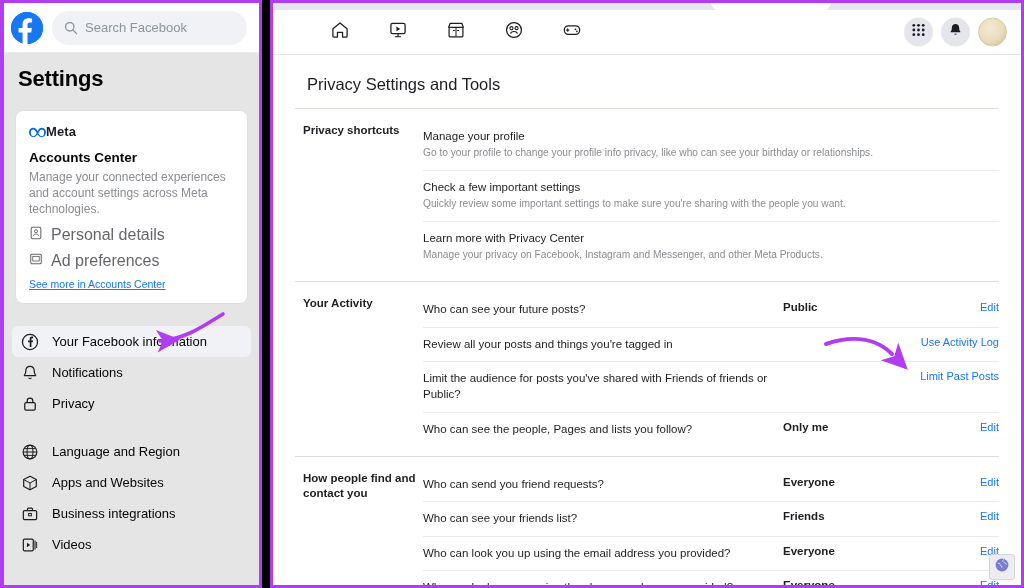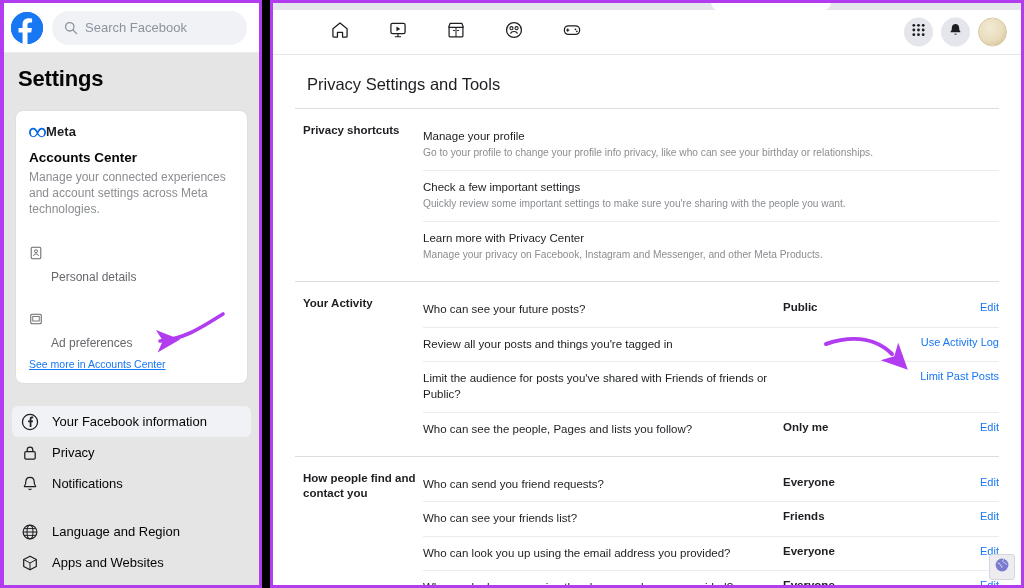--- a/index.html
+++ b/index.html
@@ -43,21 +43,21 @@
 
   .ac-card {
     margin: 18px 11px 0 11px; border: 1px solid #dddfe2; border-radius: 8px;
     padding: 13px 13px 13px 13px; background: #fff;
   }
   .meta-row { display: flex; align-items: flex-start; margin-bottom: 8px; }
   .meta-word { font-size: 13px; font-weight: 600; color: #1c1e21; letter-spacing: 0.1px; }
   .ac-title { font-size: 13.5px; font-weight: bold; color: #050505; margin-bottom: 4px; }
   .ac-desc { font-size: 12px; color: #8a8d91; line-height: 1.34; margin-bottom: 9px; }
   .ac-item { display: flex; align-items: center; gap: 8px; margin-bottom: 8px; }
-  .ac-item-label { font-size: 12px; color: #65676b; margin-top: 44px; }
+  .ac-item-label { font-size: 16px; color: #65676b; }
   .ac-link { font-size: 10.5px; color: #1877f2; margin-top: 4px; display: block; }
 
   .nav-list { margin-top: 22px; padding: 0 8px; }
   .nav-item {
     display: flex; align-items: center; gap: 13px;
     height: 31px; padding: 0 8px; border-radius: 6px;
     font-size: 13px; color: #050505;
   }
   .nav-item.active { background: #f0f2f5; }
   .nav-ico { width: 19px; height: 19px; flex: 0 0 auto; display:flex; align-items:center; justify-content:center; }
@@ -210,35 +210,35 @@
               <circle cx="10" cy="10" r="8.4" fill="none" stroke="#1c1e21" stroke-width="1.4"></circle>
               <path d="M11.6 10.3h1.5l.3-2.1h-1.8V6.9c0-.6.2-1 1.1-1h.8V4.1s-.7-.1-1.4-.1c-1.5 0-2.4.9-2.4 2.5v1.7H7.9v2.1h1.8v5.3h1.9v-5.3z" fill="#1c1e21"></path>
             </svg>
           </span>
           <span>Your Facebook information</span>
         </div>
 
         <div class="nav-item">
           <span class="nav-ico">
             <svg width="18" height="18" viewBox="0 0 20 20">
+              <path d="M10 2.6c-2.7 0-4.6 2-4.6 4.6 0 3.2-1 4.4-1.6 5.1-.2.2 0 .6.3.6h11.8c.3 0 .5-.4.3-.6-.6-.7-1.6-1.9-1.6-5.1 0-2.6-1.9-4.6-4.6-4.6z" fill="none" stroke="#1c1e21" stroke-width="1.35"></path>
+              <path d="M8.4 15.2a1.7 1.7 0 003.2 0" fill="none" stroke="#1c1e21" stroke-width="1.2"></path>
+            </svg>
+          </span>
+          <span>Notifications</span>
+        </div>
+
+        <div class="nav-item">
+          <span class="nav-ico">
+            <svg width="18" height="18" viewBox="0 0 20 20">
               <rect x="4.2" y="8.6" width="11.6" height="8.2" rx="1.4" fill="none" stroke="#1c1e21" stroke-width="1.4"></rect>
               <path d="M6.9 8.6V6.5a3.1 3.1 0 016.2 0v2.1" fill="none" stroke="#1c1e21" stroke-width="1.4"></path>
             </svg>
           </span>
           <span>Privacy</span>
-        </div>
-
-        <div class="nav-item">
-          <span class="nav-ico">
-            <svg width="18" height="18" viewBox="0 0 20 20">
-              <path d="M10 2.6c-2.7 0-4.6 2-4.6 4.6 0 3.2-1 4.4-1.6 5.1-.2.2 0 .6.3.6h11.8c.3 0 .5-.4.3-.6-.6-.7-1.6-1.9-1.6-5.1 0-2.6-1.9-4.6-4.6-4.6z" fill="none" stroke="#1c1e21" stroke-width="1.35"></path>
-              <path d="M8.4 15.2a1.7 1.7 0 003.2 0" fill="none" stroke="#1c1e21" stroke-width="1.2"></path>
-            </svg>
-          </span>
-          <span>Notifications</span>
         </div>
 
         <div class="nav-sep"></div>
 
         <div class="nav-item">
           <span class="nav-ico">
             <svg width="18" height="18" viewBox="0 0 20 20">
               <circle cx="10" cy="10" r="7.6" fill="none" stroke="#1c1e21" stroke-width="1.35"></circle>
               <ellipse cx="10" cy="10" rx="3.3" ry="7.6" fill="none" stroke="#1c1e21" stroke-width="1.15"></ellipse>
               <line x1="2.4" y1="10" x2="17.6" y2="10" stroke="#1c1e21" stroke-width="1.15"></line>

